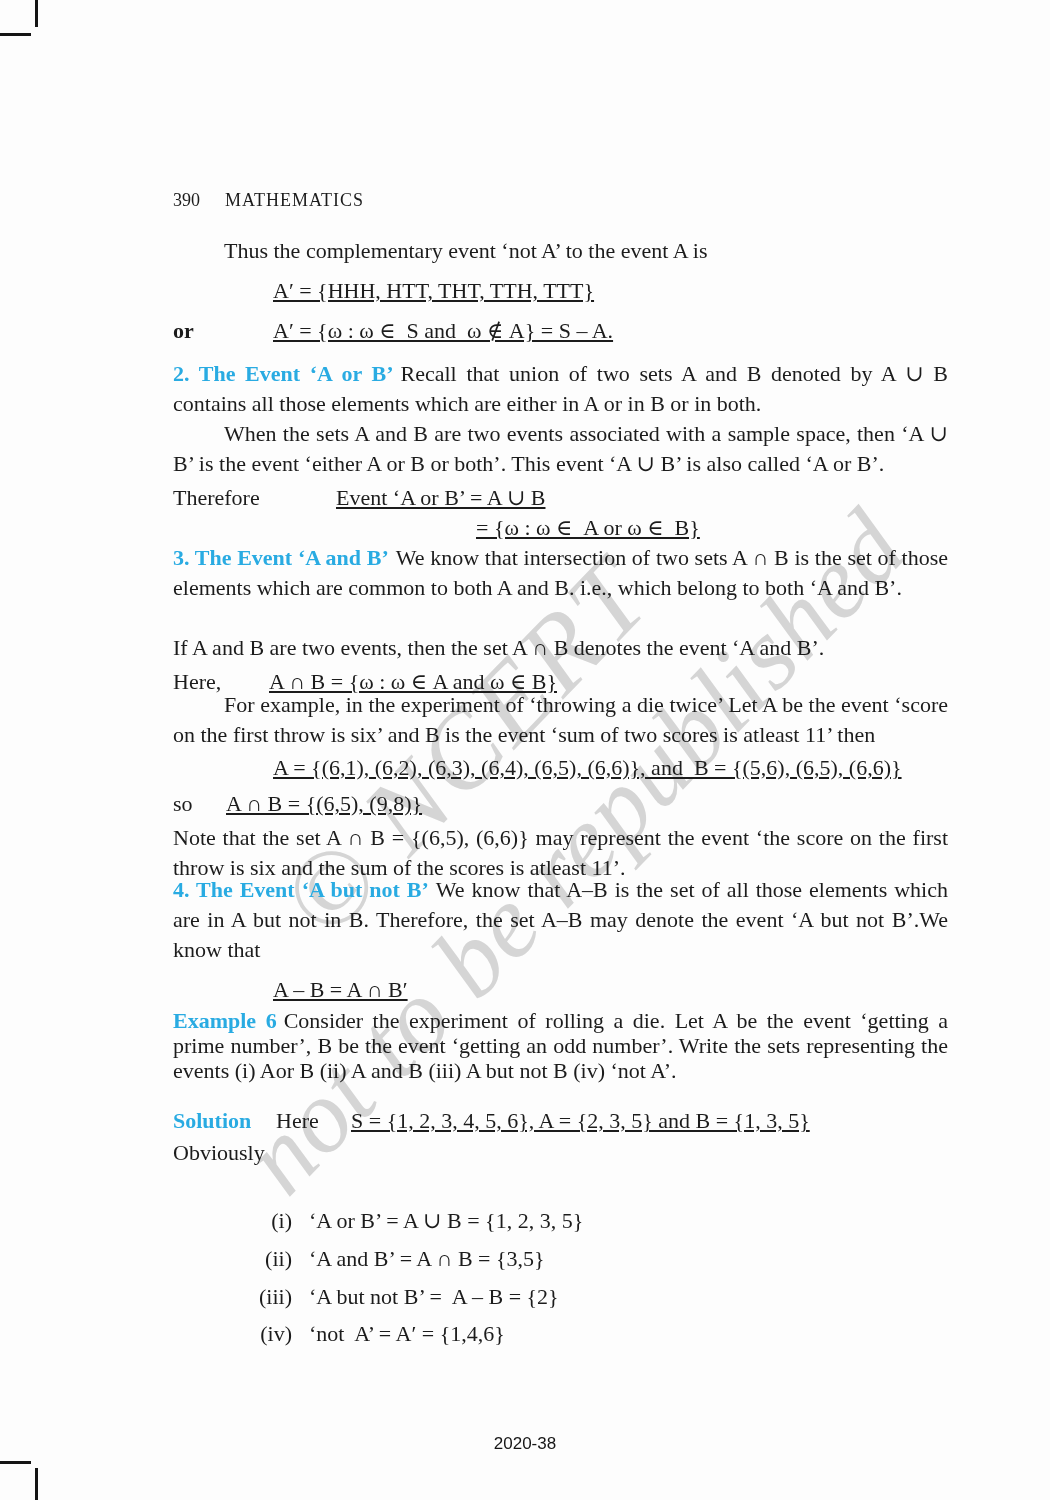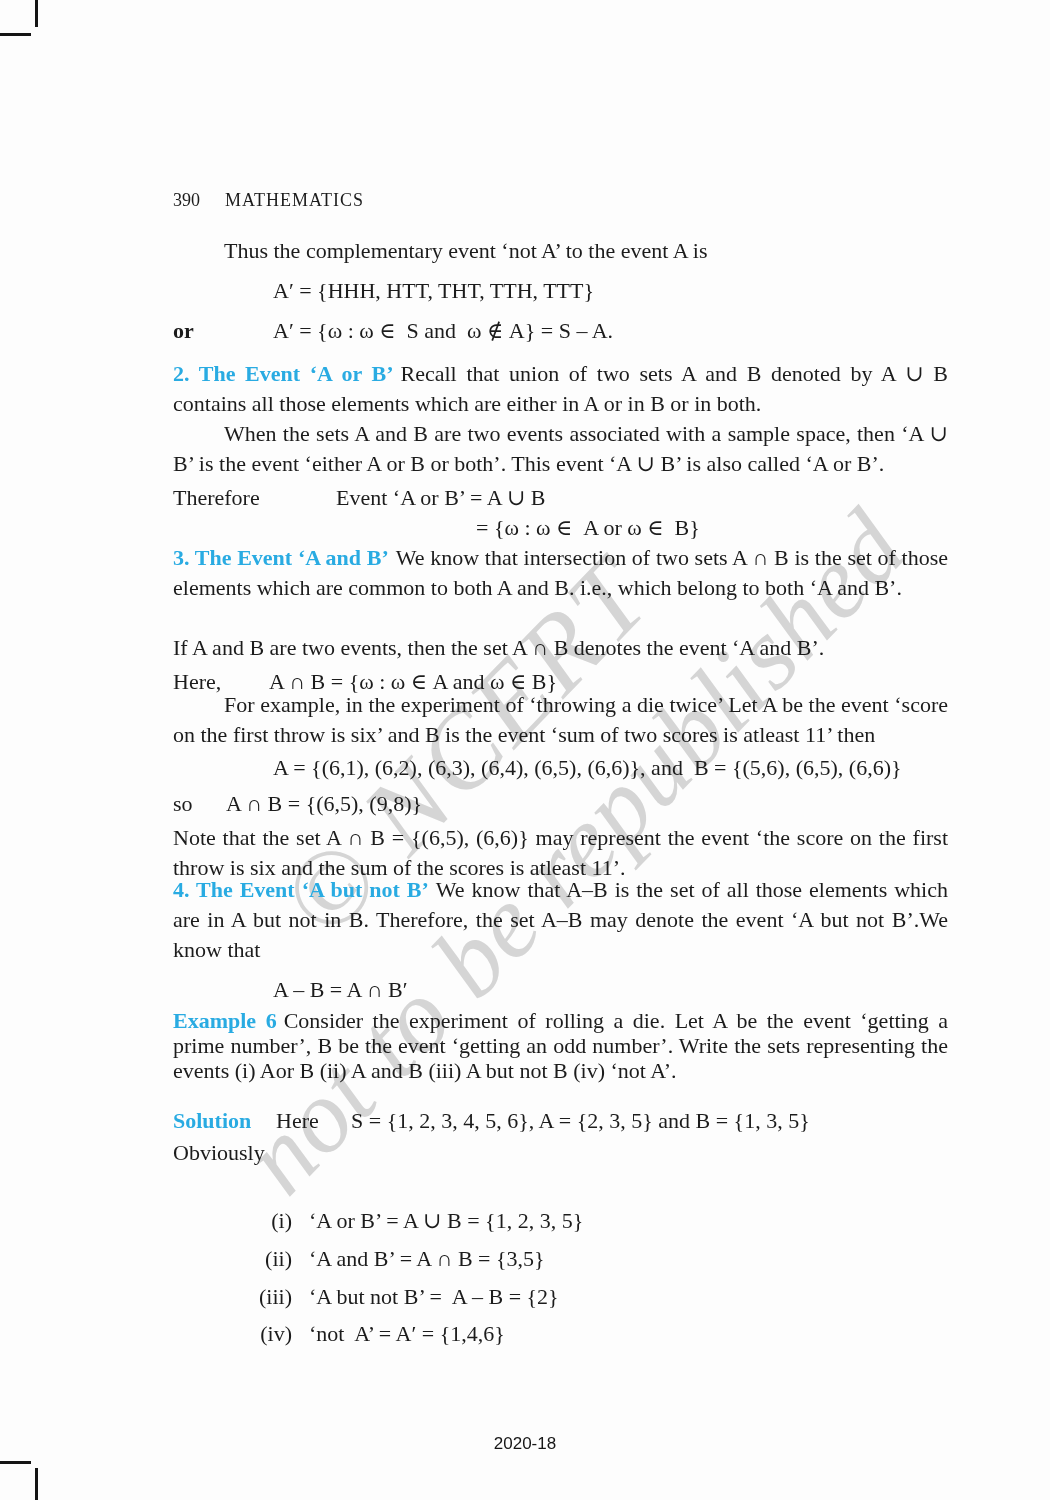--- a/index.html
+++ b/index.html
@@ -36,21 +36,21 @@
     color: var(--wm);
     pointer-events: none;
   }
   .wm1 { font-size: 108px; line-height: 150px; letter-spacing: 4px; }
   .wm2 { font-size: 104px; line-height: 150px; letter-spacing: 1px; }
 
   .content { position: absolute; left: 137px; top: 0; width: 775px; z-index: 2; }
   .block { position: absolute; width: 775px; font-size: 22px; line-height: 30px; margin-left: 36px; }
   .just  { text-align: justify; }
   .ind   { text-indent: 51px; }
-  .pre   { white-space: pre; }
+  .pre   { white-space: pre; text-decoration: underline; }
   .h     { color: var(--accent); font-weight: bold; padding-right: 7px; }
 
   .hdr { top: 185px; font-size: 18px; }
   .hdr .num { margin-right: 25px; }
   .hdr .ttl { letter-spacing: 1px; }
 
   .lbl   { display: inline-block; }
   .w100  { width: 100px; font-weight: bold; }
   .w96   { width: 96px;  }
   .w53   { width: 53px;  }
@@ -160,15 +160,15 @@
     </div>
     <div class="block li" style="top:1252px">
       <span class="rn">(iii)</span><span class="lt">‘A but not B’ =  A – B = {2}</span>
     </div>
     <div class="block li" style="top:1289px">
       <span class="rn">(iv)</span><span class="lt">‘not  A’ = A′ = {1,4,6}</span>
     </div>
 
   </div>
 
-  <div class="footer">2020-18</div>
+  <div class="footer">2020-38</div>
 
 </div>
 
 </body></html>

